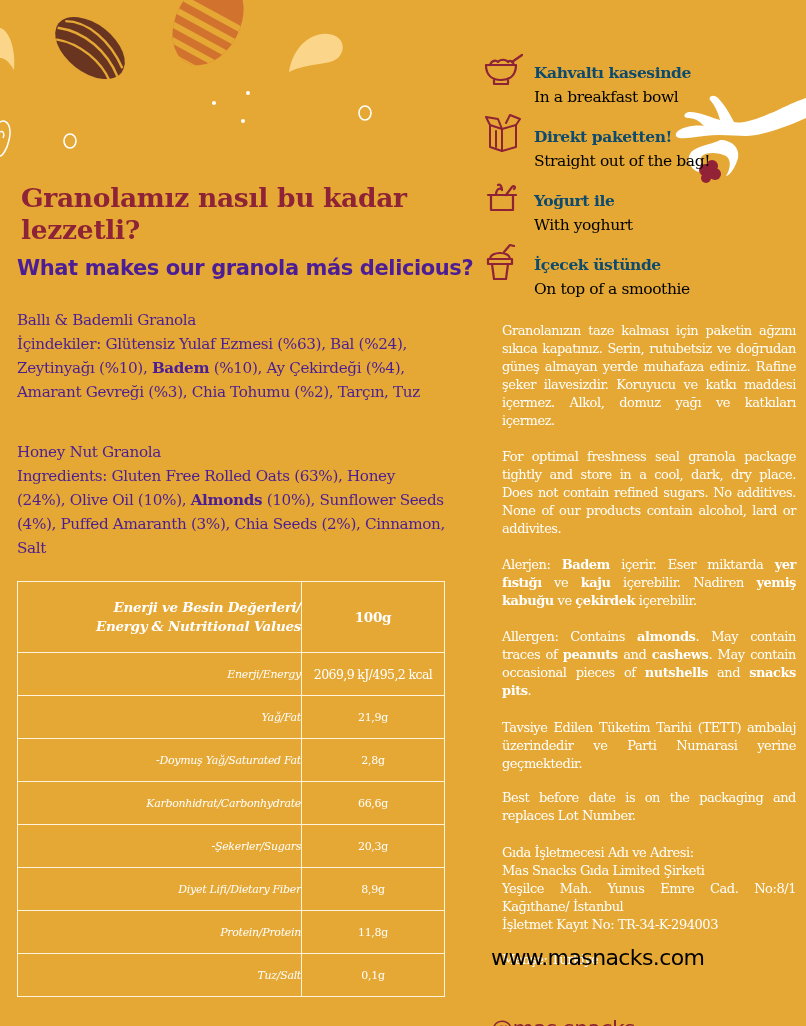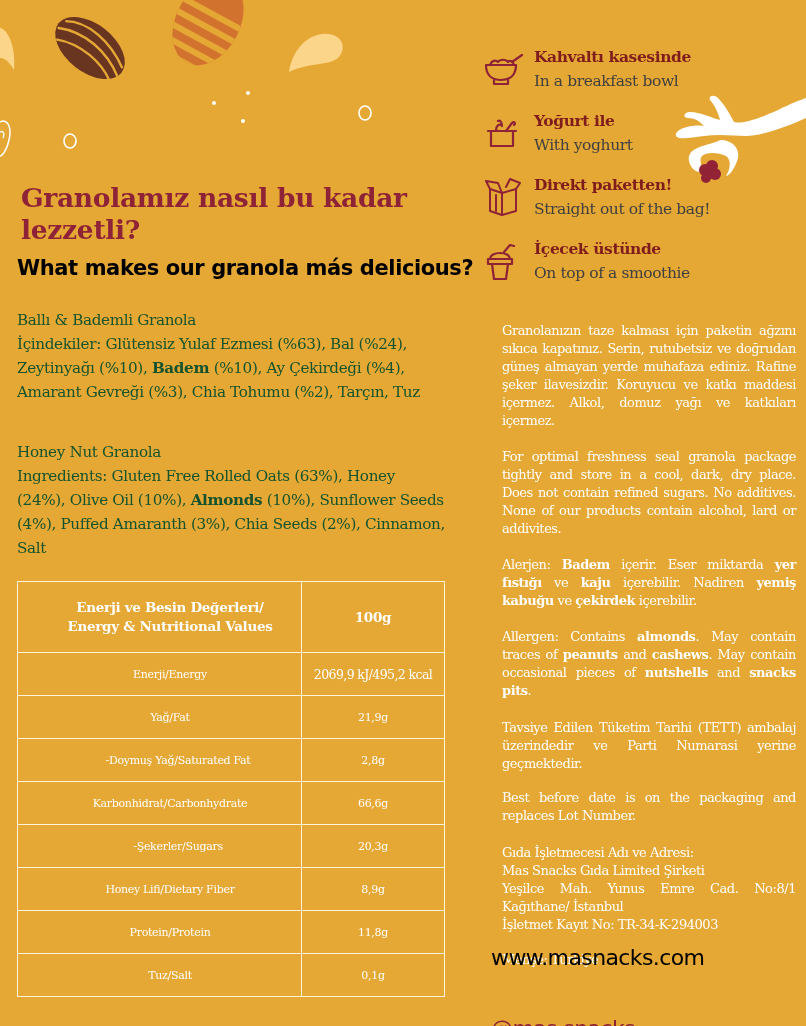--- a/index.html
+++ b/index.html
@@ -31,32 +31,32 @@
       margin: 4px;
       letter-spacing: -0.3px;
     }
     .subtitle {
       position: absolute;
       left: 17px;
       top: 254px;
       font-family: "DejaVu Sans", sans-serif;
       font-size: 21px;
       line-height: 28px;
-      color: #000000;
+      color: #4c1d95;
       margin: 0;
       letter-spacing: -0.4px;
     }
     .ingredients {
       position: absolute;
       left: 17px;
       width: 430px;
       font-family: "DejaVu Serif", serif;
       font-size: 15.2px;
       line-height: 24px;
-      color: #14532d;
+      color: #4c1d95;
       letter-spacing: -0.35px;
     }
     .ingredients b { font-weight: bold; }
     .ing-tr { top: 308px; }
     .ing-en { top: 440px; }
 
     
     .nutrition-table {
       position: absolute;
       left: 17px;
@@ -69,21 +69,22 @@
     .nutrition-table td {
       border: 1.5px solid #FFF3DC;
       padding: 0;
       height: 42px;
       font-size: 11px;
       letter-spacing: -0.3px;
     }
     .nutrition-table td.label-cell {
       width: 246px;
       padding-left: 21px;
-      text-align: center;
+      text-align: right;
+      font-style: italic;
     }
     .nutrition-table td.label-cell.indent { padding-left: 37px; }
     .nutrition-table td.value-cell {
       text-align: center;
     }
     .nutrition-table tr.header td {
       height: 70px;
       font-weight: bold;
       font-size: 13.5px;
       line-height: 19px;
@@ -112,28 +113,29 @@
       position: absolute;
       left: 50px;
       top: 0;
     }
     .serve-tr {
       font-family: "DejaVu Serif", serif;
       font-weight: bold;
       font-size: 15.5px;
       line-height: 24px;
       letter-spacing: -0.4px;
-      color: #7f1d1d;
+      color: #0c4a6e;
+      margin-top: 16px;
     }
     .serve-en {
       font-family: "DejaVu Serif", serif;
       font-size: 15.5px;
       line-height: 24px;
       letter-spacing: -0.4px;
-      color: #404040;
+      color: #000000;
     }
 
     
     .info {
       position: absolute;
       left: 491px;
       width: 294px;
       font-family: "DejaVu Serif", serif;
       font-size: 13px;
       line-height: 18px;
@@ -264,21 +266,21 @@
   </tr>
   <tr>
     <td class="label-cell">Karbonhidrat/Carbonhydrate</td>
     <td class="value-cell">66,6g</td>
   </tr>
   <tr>
     <td class="label-cell indent">-Şekerler/Sugars</td>
     <td class="value-cell">20,3g</td>
   </tr>
   <tr>
-    <td class="label-cell">Honey Lifi/Dietary Fiber</td>
+    <td class="label-cell">Diyet Lifi/Dietary Fiber</td>
     <td class="value-cell">8,9g</td>
   </tr>
   <tr>
     <td class="label-cell">Protein/Protein</td>
     <td class="value-cell">11,8g</td>
   </tr>
   <tr>
     <td class="label-cell">Tuz/Salt</td>
     <td class="value-cell">0,1g</td>
   </tr>
@@ -291,34 +293,20 @@
       <g fill="none" stroke="#8E2236" stroke-width="2.2" stroke-linecap="round" stroke-linejoin="round">
         <path d="M2,16 H32 C32,26 26,31 17,31 C8,31 2,26 2,16 Z"></path>
         <path d="M10,31 V35 H24 V31"></path>
         <path d="M6,16 C8,11 12,11 14,13 C16,10 22,10 24,13 C26,11 29,12 30,16"></path>
         <path d="M28,13 L38,6"></path>
       </g>
     </svg>
     <div class="serve-text">
       <div class="serve-tr">Kahvaltı kasesinde</div>
       <div class="serve-en">In a breakfast bowl</div>
-    </div>
-  </div>
-  <div class="serve-item">
-    <svg class="serve-icon" viewBox="0 0 40 40">
-      <g fill="none" stroke="#8E2236" stroke-width="2.2" stroke-linecap="round" stroke-linejoin="round">
-        <path d="M4,18 H32"></path>
-        <path d="M7,18 V33 H29 V18"></path>
-        <path d="M12,18 C12,12 16,10 18,13 C18,9 16,7 14,8"></path>
-        <path d="M22,18 L28,10 C30,8 32,10 30,12"></path>
-      </g>
-    </svg>
-    <div class="serve-text">
-      <div class="serve-tr">Yoğurt ile</div>
-      <div class="serve-en">With yoghurt</div>
     </div>
   </div>
   <div class="serve-item">
     <svg class="serve-icon" viewBox="0 0 40 40">
       <g fill="none" stroke="#8E2236" stroke-width="2" stroke-linecap="round" stroke-linejoin="round">
         <path d="M6,12 L18,16 L32,12"></path>
         <path d="M6,12 V34 L18,38 V16"></path>
         <path d="M18,38 L32,34 V12"></path>
         <path d="M6,12 L2,4 L14,6 L18,16"></path>
         <path d="M32,12 L36,6 L26,2 L22,10"></path>
@@ -326,20 +314,34 @@
       </g>
     </svg>
     <div class="serve-text">
       <div class="serve-tr">Direkt paketten!</div>
       <div class="serve-en">Straight out of the bag!</div>
     </div>
   </div>
   <div class="serve-item">
     <svg class="serve-icon" viewBox="0 0 40 40">
       <g fill="none" stroke="#8E2236" stroke-width="2.2" stroke-linecap="round" stroke-linejoin="round">
+        <path d="M4,18 H32"></path>
+        <path d="M7,18 V33 H29 V18"></path>
+        <path d="M12,18 C12,12 16,10 18,13 C18,9 16,7 14,8"></path>
+        <path d="M22,18 L28,10 C30,8 32,10 30,12"></path>
+      </g>
+    </svg>
+    <div class="serve-text">
+      <div class="serve-tr">Yoğurt ile</div>
+      <div class="serve-en">With yoghurt</div>
+    </div>
+  </div>
+  <div class="serve-item">
+    <svg class="serve-icon" viewBox="0 0 40 40">
+      <g fill="none" stroke="#8E2236" stroke-width="2.2" stroke-linecap="round" stroke-linejoin="round">
         <path d="M6,18 C6,10 26,10 26,18 Z"></path>
         <path d="M4,18 H28 V23 H4 Z"></path>
         <path d="M8,23 L10,38 H22 L24,23"></path>
         <path d="M20,11 L26,4 L30,5"></path>
       </g>
     </svg>
     <div class="serve-text">
       <div class="serve-tr">İçecek üstünde</div>
       <div class="serve-en">On top of a smoothie</div>
     </div>

